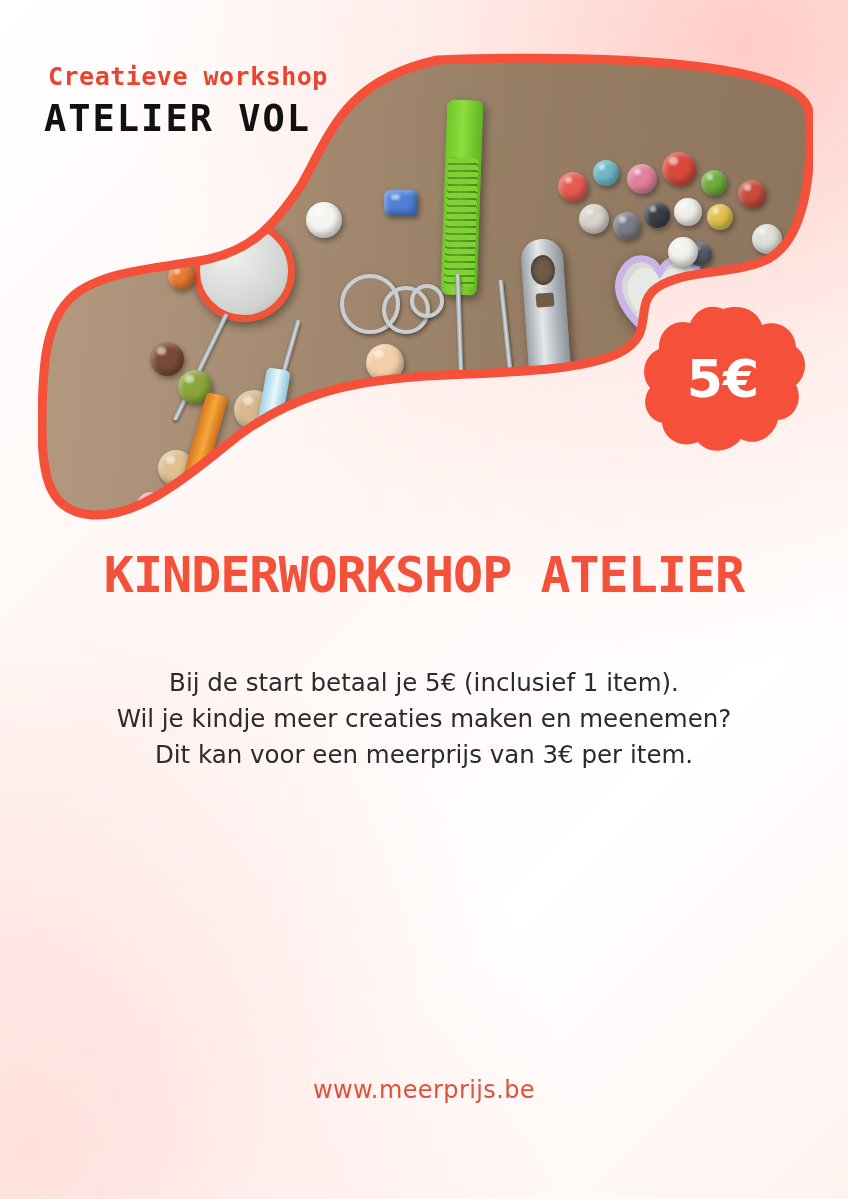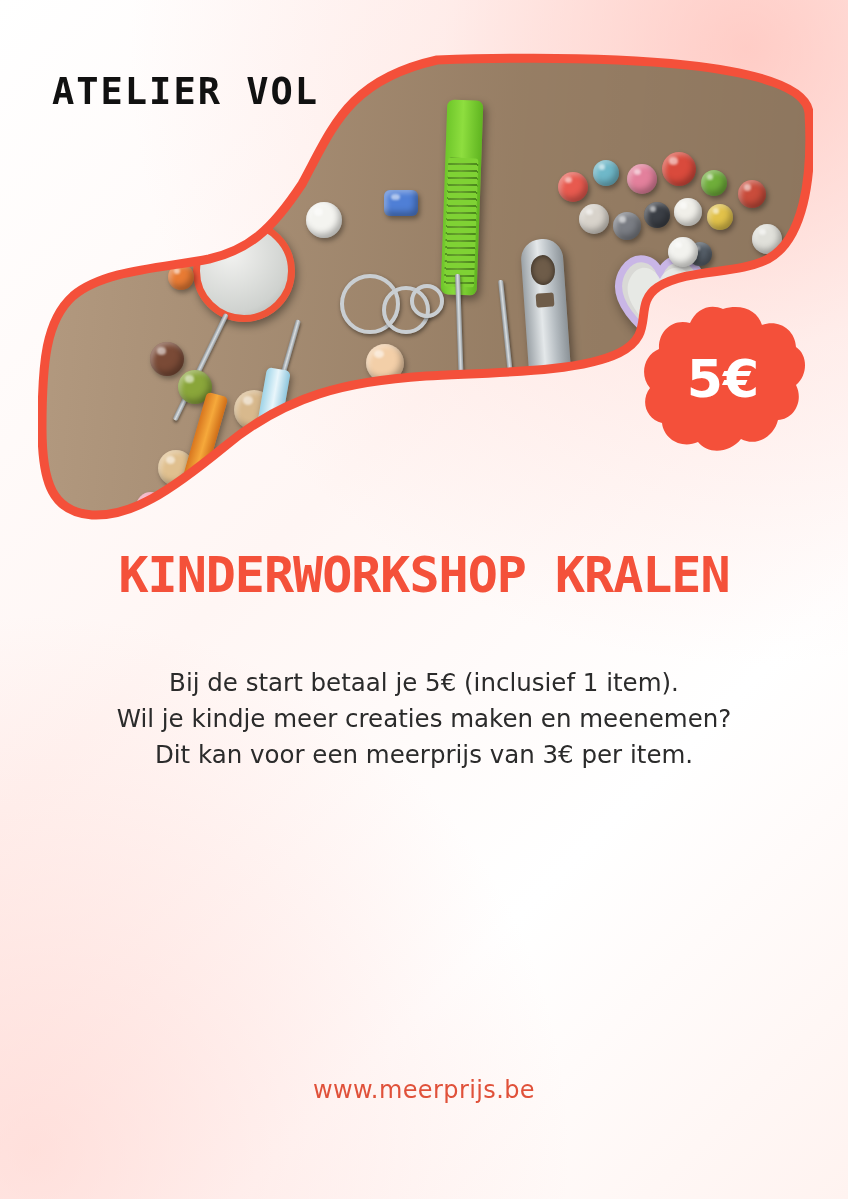--- a/index.html
+++ b/index.html
@@ -39,21 +39,21 @@
     letter-spacing: 0.5px;
     color: #e8442e;
     margin: 0 0 6px 4px;
   }
   .brand {
     font-family: "DejaVu Sans Mono", "Liberation Mono", monospace;
     font-weight: 700;
     font-size: 37px;
     letter-spacing: 2px;
     color: #111111;
-    margin: 8px;
+    margin: 0;
   }
 
   
   .blob-wrap {
     position: absolute;
     left: 38px;
     top: 52px;
     width: 775px;
     height: 470px;
     z-index: 10;
@@ -225,20 +225,21 @@
     text-decoration: none;
     z-index: 20;
   }
 </style>
 </head>
 <body>
 
 <div class="poster">
 
   <div class="header">
+    <div class="kicker">Creatieve workshop</div>
     <div class="brand">ATELIER VOL</div>
   </div>
 
   <div class="blob-wrap">
     <svg class="blob-svg" viewBox="0 0 775 470" preserveAspectRatio="none" aria-hidden="true">
       <defs>
         <clipPath id="blobClip" clipPathUnits="objectBoundingBox">
           <path d="M0.515,0.018 C0.74,0.005 0.99,0.02 0.995,0.13 C1.0,0.27 0.985,0.40 0.94,0.44
                    C0.90,0.475 0.84,0.46 0.80,0.50 C0.765,0.54 0.80,0.60 0.75,0.64
                    C0.70,0.685 0.60,0.68 0.50,0.69 C0.40,0.70 0.32,0.73 0.24,0.84
@@ -336,21 +337,21 @@
   <div class="price">
     <svg viewBox="0 0 170 158" style="position:absolute; inset:0; width:100%; height:100%;" aria-hidden="true">
       <path d="M85,6 C104,0 120,8 124,22 C140,16 157,26 158,44 C170,52 170,72 158,82
                C166,98 156,116 140,117 C136,134 118,144 103,136 C92,150 70,152 60,139
                C44,146 26,137 24,120 C8,116 2,98 12,85 C1,72 6,52 21,46 C20,28 35,15 52,20
                C58,6 72,0 85,6 Z" fill="#f4503a"></path>
     </svg>
     <div class="price-text">5€</div>
   </div>
 
-  <div class="main-title">KINDERWORKSHOP KRALEN</div>
+  <div class="main-title">KINDERWORKSHOP ATELIER</div>
 
   <div class="body-copy">
     <p class="para">Bij de start betaal je 5€ (inclusief 1 item).<br>Wil je kindje meer creaties maken en meenemen?<br>Dit kan voor een meerprijs van 3€ per item.</p>
   </div>
 
   <a class="website" href="#">www.meerprijs.be</a>
 
 </div>
 
 </body></html>

